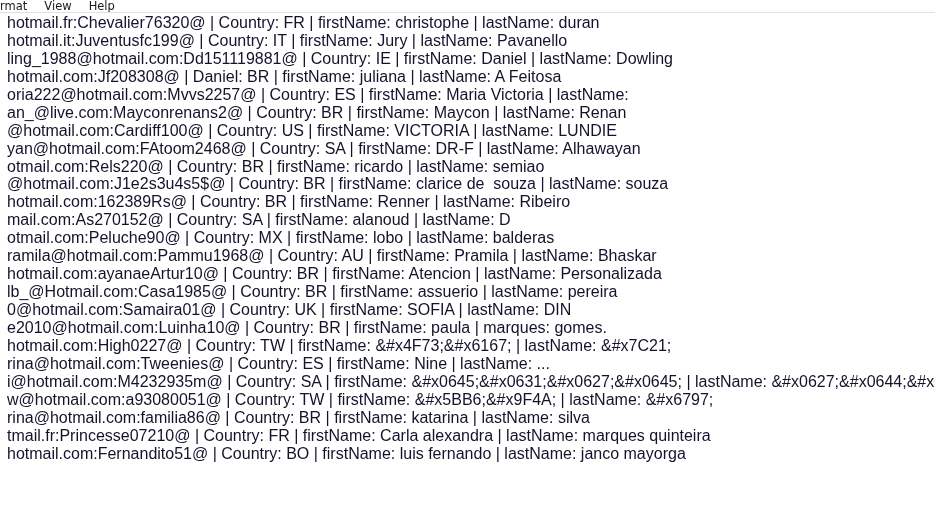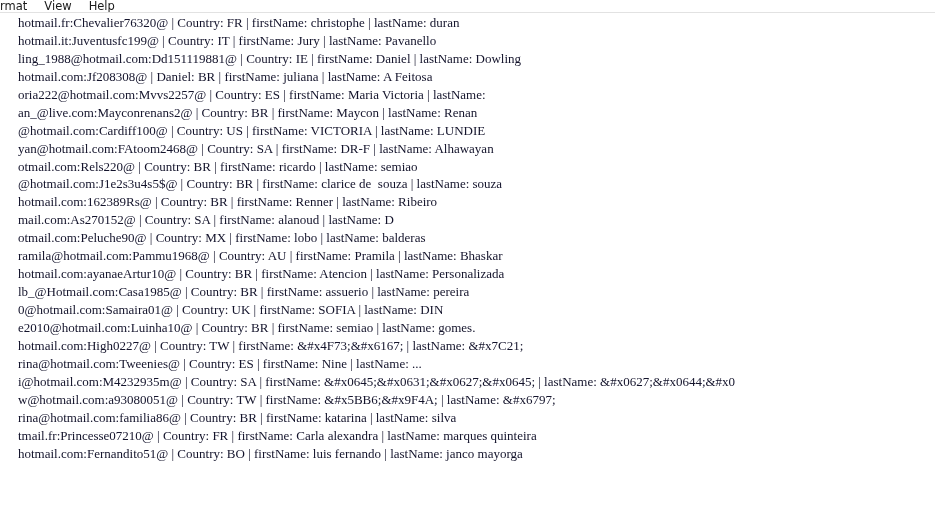--- a/index.html
+++ b/index.html
@@ -49,28 +49,28 @@
   #text-area {
     position: absolute;
     top: 14px;
     left: 0;
     right: 0;
     bottom: 0;
     background: #ffffff;
     overflow: hidden;
   }
   .text-line {
-    font-family: Liberation Serif, serif;
-    font-size: 13px;
+    font-family: Liberation Sans, sans-serif;
+    font-size: 16px;
     line-height: 17.95px;
     color: #13132b;
     white-space: pre;
     letter-spacing: 0px;
     height: 17.95px;
-    padding-left: 18px;
+    padding-left: 7px;
     box-sizing: border-box;
   }
 </style>
 </head>
 <body>
 
 <div id="app-window">
 
   <div id="menu-bar">
     <div class="menu-item clipped">ormat</div>
@@ -89,21 +89,21 @@
     <div class="text-line">yan@hotmail.com:FAtoom2468@ | Country: SA | firstName: DR-F | lastName: Alhawayan</div>
     <div class="text-line">otmail.com:Rels220@ | Country: BR | firstName: ricardo | lastName: semiao</div>
     <div class="text-line">@hotmail.com:J1e2s3u4s5$@ | Country: BR | firstName: clarice de  souza | lastName: souza</div>
     <div class="text-line">hotmail.com:162389Rs@ | Country: BR | firstName: Renner | lastName: Ribeiro</div>
     <div class="text-line">mail.com:As270152@ | Country: SA | firstName: alanoud | lastName: D</div>
     <div class="text-line">otmail.com:Peluche90@ | Country: MX | firstName: lobo | lastName: balderas</div>
     <div class="text-line">ramila@hotmail.com:Pammu1968@ | Country: AU | firstName: Pramila | lastName: Bhaskar</div>
     <div class="text-line">hotmail.com:ayanaeArtur10@ | Country: BR | firstName: Atencion | lastName: Personalizada</div>
     <div class="text-line">lb_@Hotmail.com:Casa1985@ | Country: BR | firstName: assuerio | lastName: pereira</div>
     <div class="text-line">0@hotmail.com:Samaira01@ | Country: UK | firstName: SOFIA | lastName: DIN</div>
-    <div class="text-line">e2010@hotmail.com:Luinha10@ | Country: BR | firstName: semiao | lastName: gomes.</div>
+    <div class="text-line">e2010@hotmail.com:Luinha10@ | Country: BR | firstName: paula | marques: gomes.</div>
     <div class="text-line">hotmail.com:High0227@ | Country: TW | firstName: &amp;#x4F73;&amp;#x6167; | lastName: &amp;#x7C21;</div>
     <div class="text-line">rina@hotmail.com:Tweenies@ | Country: ES | firstName: Nine | lastName: ...</div>
     <div class="text-line">i@hotmail.com:M4232935m@ | Country: SA | firstName: &amp;#x0645;&amp;#x0631;&amp;#x0627;&amp;#x0645; | lastName: &amp;#x0627;&amp;#x0644;&amp;#x0</div>
     <div class="text-line">w@hotmail.com:a93080051@ | Country: TW | firstName: &amp;#x5BB6;&amp;#x9F4A; | lastName: &amp;#x6797;</div>
     <div class="text-line">rina@hotmail.com:familia86@ | Country: BR | firstName: katarina | lastName: silva</div>
     <div class="text-line">tmail.fr:Princesse07210@ | Country: FR | firstName: Carla alexandra | lastName: marques quinteira</div>
     <div class="text-line">hotmail.com:Fernandito51@ | Country: BO | firstName: luis fernando | lastName: janco mayorga</div>
   </div>
 
 </div>

